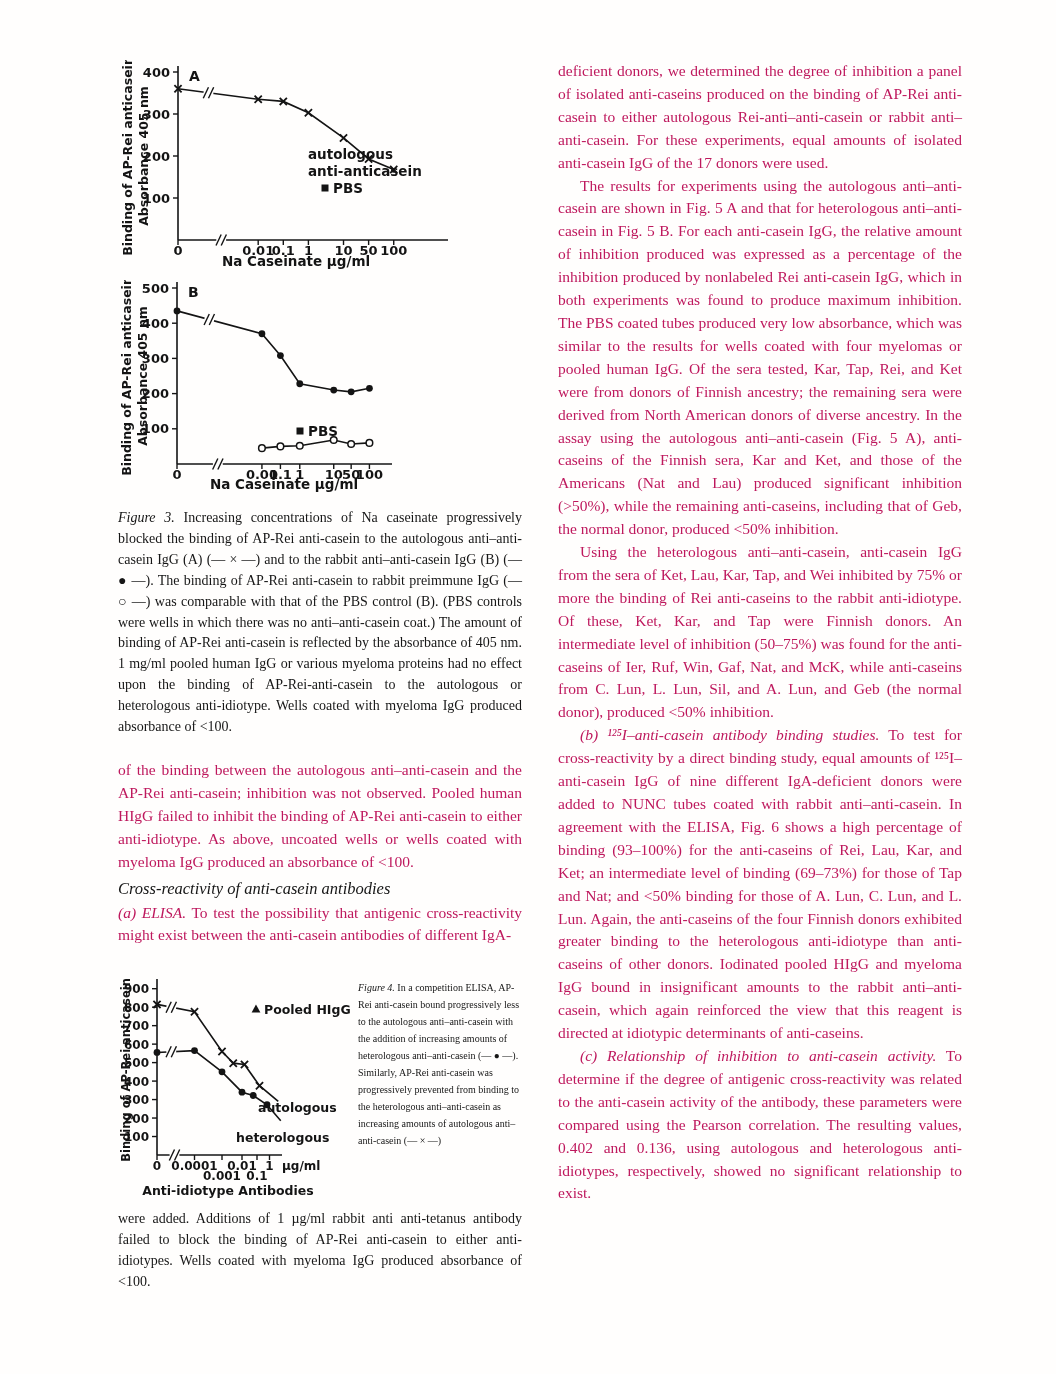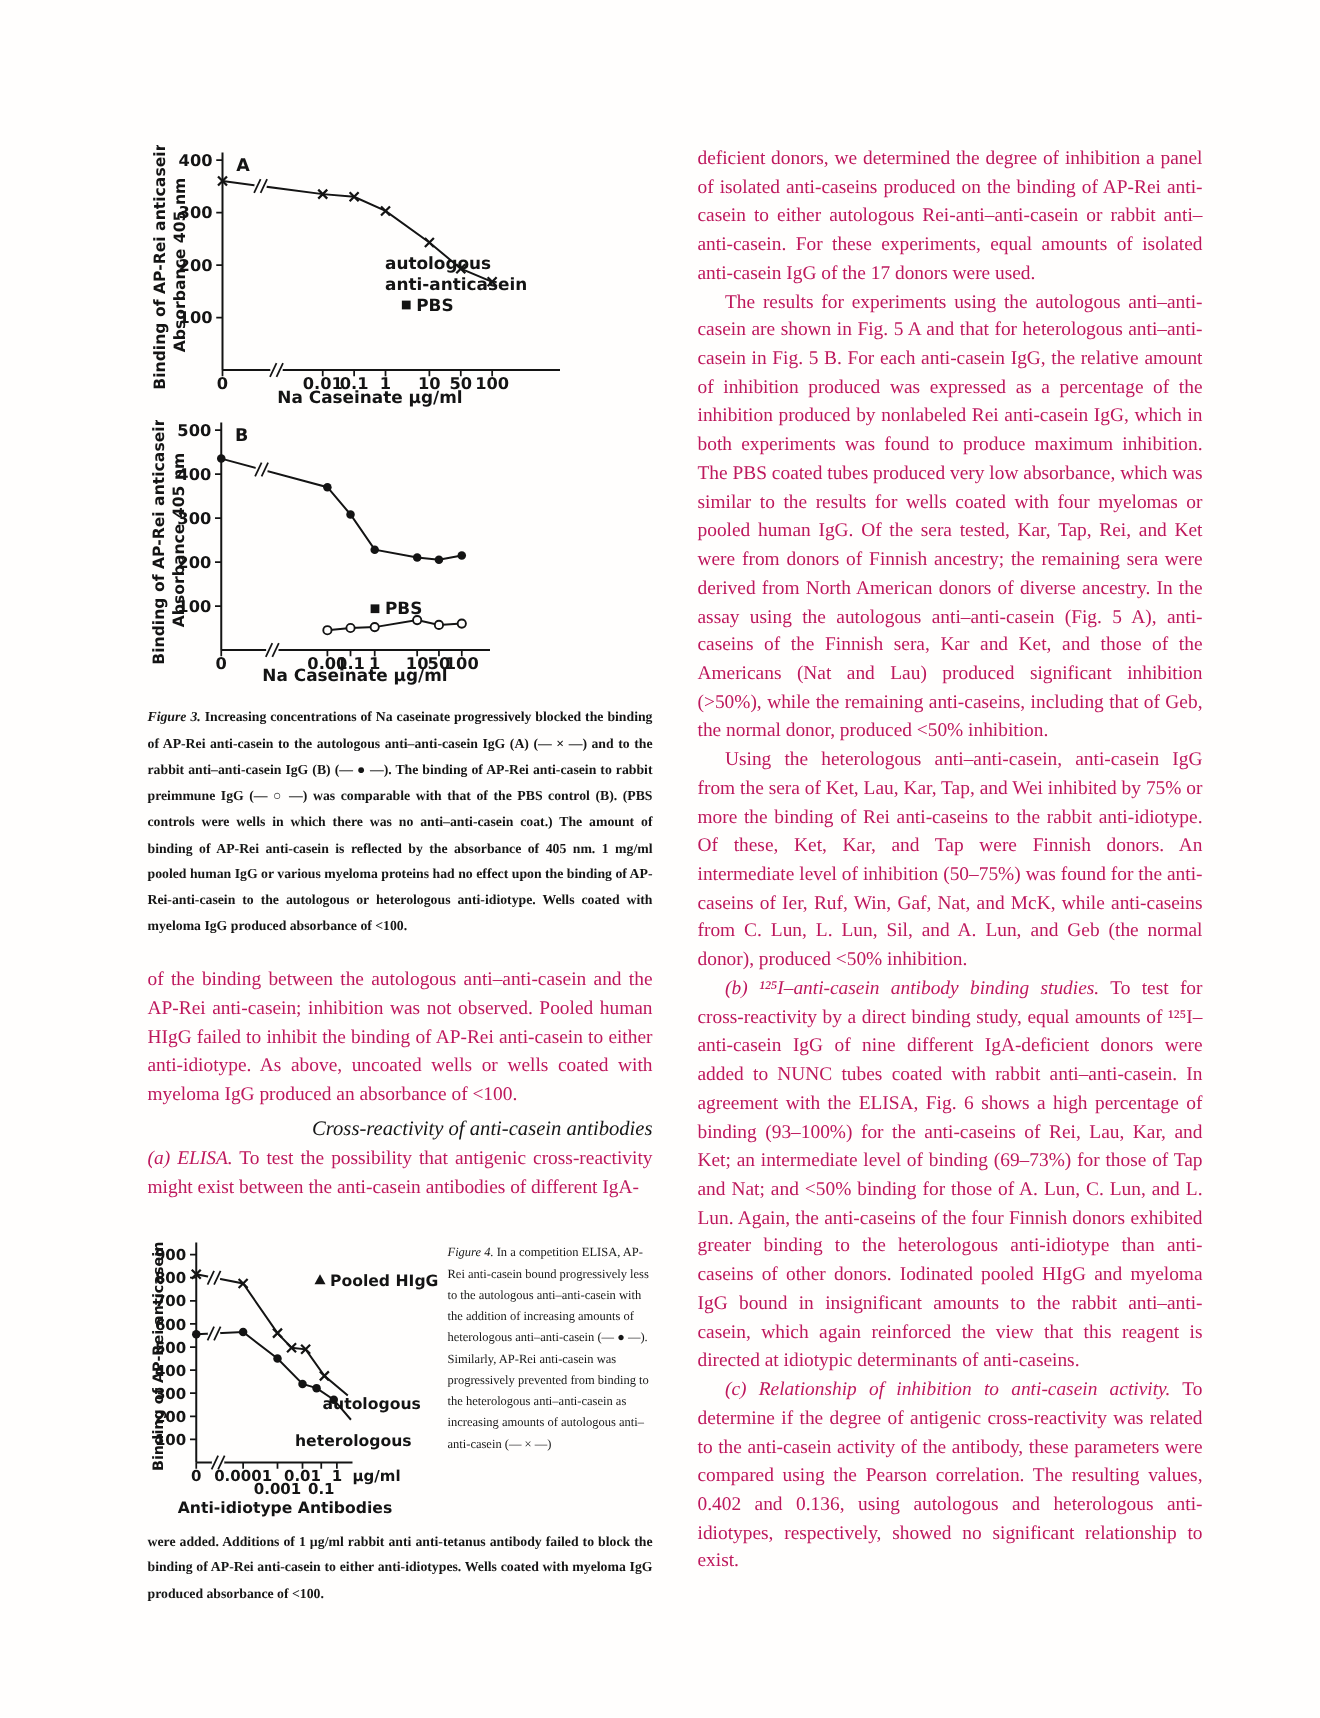--- a/index.html
+++ b/index.html
@@ -3,53 +3,51 @@
 <meta charset="utf-8">
 <style>
   * { box-sizing: border-box; }
   html,body { margin:0; padding:0; background:#ffffff; }
   .page {
     position: relative;
     width: 1056px; height: 1374px;
     background: #fffefd;
     color: #161616;
     font-family: "Liberation Serif", serif;
-    padding: 116px 94px 0 118px;
+    padding: 60px 94px 0 118px;
     overflow: hidden;
   }
   .columns { display:flex; gap:36px; }
   .col { width:404px; }
   p { margin:0; }
   .body {
     font-size: 15.5px;
     line-height: 22.9px;
     text-align: justify;
     color:#be185d;
   }
   .indent { text-indent: 22px; }
   .ital { font-style: italic; }
   .caption {
-    font-size: 11px;
+    font-size: 14px;
     line-height: 20.9px;
     text-align: justify;
-    font-weight: bold;
   }
   .caption-side {
     font-size: 10px;
     line-height: 17px;
     text-align: left;
     width: 164px;
     padding-top: 8px;
   }
   .subhead {
     font-style: italic;
     font-weight: normal;
     font-size: 16.5px;
     margin: 5px 0 3px 0;
-    text-align: right;
   }
   .fig4row { display:flex; align-items:flex-start; margin-top: 24px; }
   .fig { display:block; }
   #fig3a { margin-bottom: 4px; }
   #fig3b { margin-bottom: 10px; }
   .fig3caption { margin-bottom: 21px; }
   .cont-para { margin-bottom: 3px; font-family: Liberation Serif, serif; }
   .fig4bottom { margin-top: 4px; }
 </style>
 </head>

